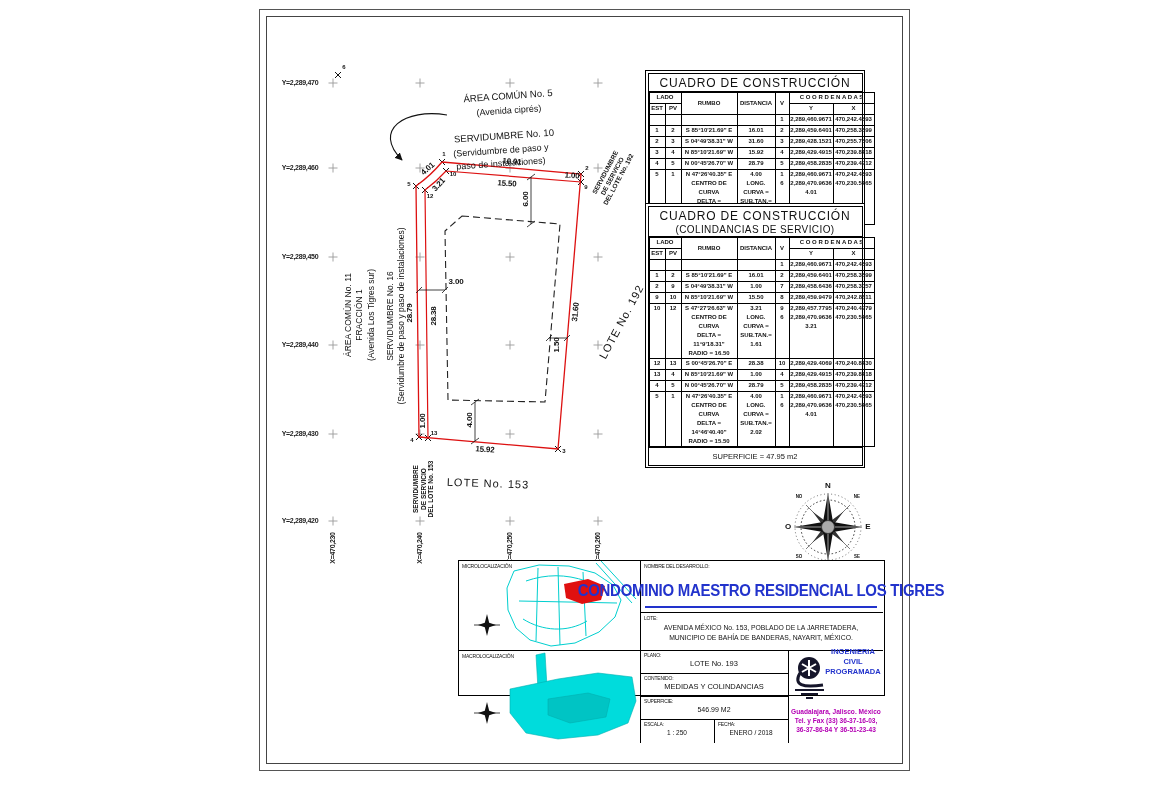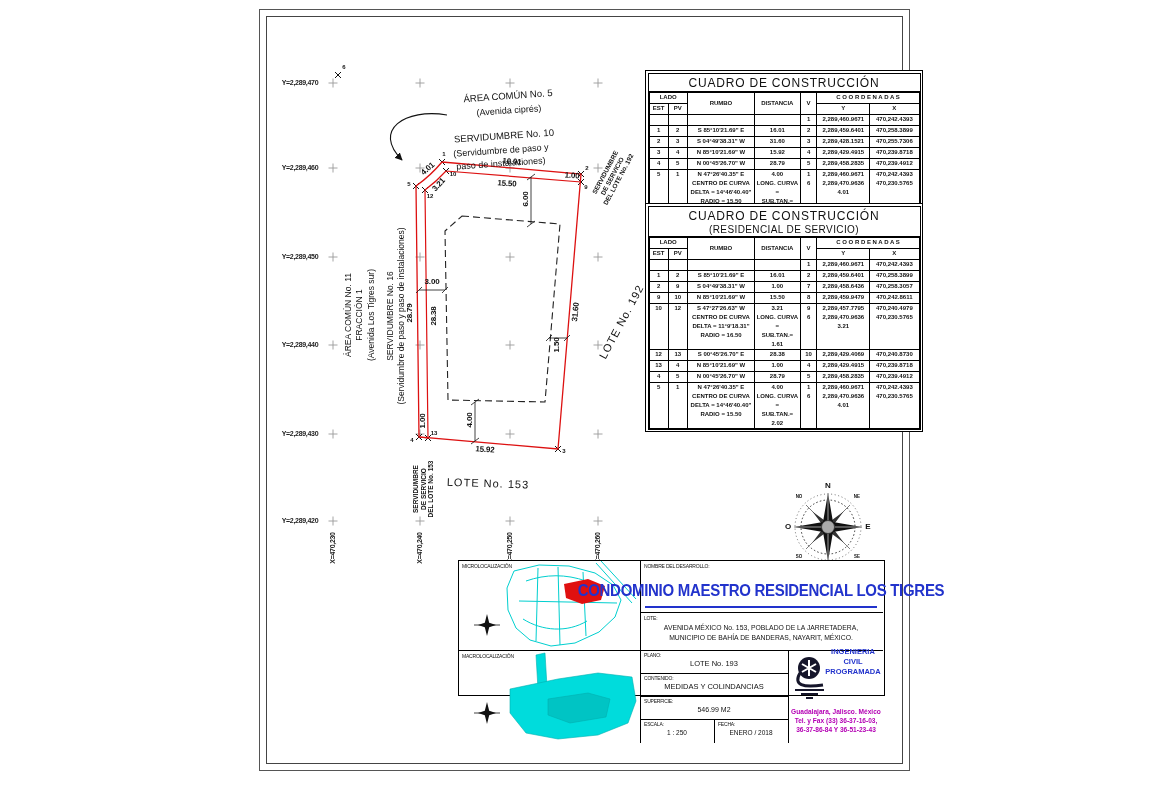--- a/index.html
+++ b/index.html
@@ -13,21 +13,21 @@
   .gridlab{font-size:7px;font-weight:bold;letter-spacing:-0.3px;color:#222;}
   .dim{font-size:8px;font-weight:bold;letter-spacing:-0.2px;color:#111;}
   .vlab{font-size:6px;font-weight:bold;color:#111;}
   .ann{font-size:9.5px;color:#111;}
   .ann2{font-size:9px;color:#111;}
   .lote{font-size:11px;color:#111;letter-spacing:1px;}
   .servsm{font-size:6.5px;font-weight:bold;line-height:1.18;color:#111;}
   .cletter{font-size:8px;font-weight:bold;}
   .cletter2{font-size:4.5px;font-weight:bold;}
   
-  .tblwrap{position:absolute;width:278px;border:1.6px solid #000;background:#fff;padding:1.5px;box-sizing:border-box;}
+  .tblwrap{position:absolute;width:220px;border:1.6px solid #000;background:#fff;padding:1.5px;box-sizing:border-box;}
   .tblinner{border:0.9px solid #000;}
   .tbltitle{font-size:12px;letter-spacing:0.8px;text-align:center;padding:2px 0 1px;}
   .tblsub{font-size:10px;letter-spacing:0.4px;text-align:center;padding:0 0 1px;}
   .tblhead-sep{border-bottom:0.9px solid #000;}
   table.cad{width:100%;border-collapse:collapse;table-layout:fixed;}
   table.cad th,table.cad td{border:0.7px solid #000;font-size:6px;text-align:center;
       padding:0;line-height:1.5;overflow:hidden;font-weight:bold;}
   table.cad th{font-size:6px;}
   table.cad tr{height:11px;}
   table.cad tr.cv{height:36px;}
@@ -161,21 +161,21 @@
 <div class="pin dim" style="left:512px;top:162px;--r:4deg;">16.01</div>
 <div class="pin dim" style="left:507px;top:184px;--r:4deg;">15.50</div>
 <div class="pin dim" style="left:572px;top:176px;--r:4deg;">1.00</div>
 <div class="pin dim" style="left:428px;top:169px;--r:-42deg;">4.01</div>
 <div class="pin dim" style="left:439px;top:185px;--r:-47deg;">3.21</div>
 <div class="pin dim" style="left:526px;top:199px;--r:-90deg;">6.00</div>
 <div class="pin dim" style="left:576px;top:312px;--r:-84deg;">31.60</div>
 <div class="pin dim" style="left:557px;top:345px;--r:-90deg;">1.50</div>
 <div class="pin dim" style="left:410px;top:313px;--r:-90deg;">28.79</div>
 <div class="pin dim" style="left:434px;top:316px;--r:-90deg;">28.38</div>
-<div class="pin dim" style="left:432px;top:282px;">3.00</div>
+<div class="pin dim" style="left:456px;top:282px;">3.00</div>
 <div class="pin dim" style="left:423px;top:421px;--r:-90deg;">1.00</div>
 <div class="pin dim" style="left:485px;top:450px;--r:4deg;">15.92</div>
 <div class="pin dim" style="left:470px;top:420px;--r:-90deg;">4.00</div>
 
 <div class="pin vlab" style="left:444px;top:155px;">1</div>
 <div class="pin vlab" style="left:587px;top:169px;">2</div>
 <div class="pin vlab" style="left:564px;top:452px;">3</div>
 <div class="pin vlab" style="left:412px;top:441px;">4</div>
 <div class="pin vlab" style="left:409px;top:185px;">5</div>
 <div class="pin vlab" style="left:344px;top:68px;">6</div>
@@ -284,21 +284,21 @@
 470,230.5765</td>
           </tr>
     </tbody>
       </table>
   </div>
 </div>
 
 <div class="tblwrap" style="left:645px;top:203px;">
   <div class="tblinner">
     <div class="tbltitle">CUADRO DE CONSTRUCCIÓN</div>
-    <div class="tblsub tblhead-sep">(RESIDENCIAL DE SERVICIO)</div>
+    <div class="tblsub tblhead-sep">(COLINDANCIAS DE SERVICIO)</div>
     <table class="cad">
       <colgroup>
           <col style="width:16px">
           <col style="width:16px">
           <col style="width:56px">
           <col style="width:38px">
           <col style="width:14px">
           <col style="width:44px">
           <col style="width:41px">
         </colgroup>
@@ -410,20 +410,21 @@
             <td>1
 6</td>
             <td class="lft">2,289,460.9671
 2,289,470.9636
 4.01</td>
             <td class="lft">470,242.4393
 470,230.5765</td>
           </tr>
     </tbody>
       </table>
+    <div class="tblfoot">SUPERFICIE = 47.95 m2</div>
   </div>
 </div>
 
 <div class="abs" id="tb">
 
   <div class="tbline" style="left:181px;top:0;height:182px;border-left:1.2px solid #000;"></div>
   <div class="tbline" style="left:0;top:89px;width:424px;border-top:1.2px solid #000;"></div>
   <div class="tbline" style="left:181px;top:51px;width:243px;border-top:1px solid #000;"></div>
   <div class="tbline" style="left:329px;top:89px;height:93px;border-left:1px solid #000;"></div>
   <div class="tbline" style="left:181px;top:112px;width:148px;border-top:1px solid #000;"></div>

